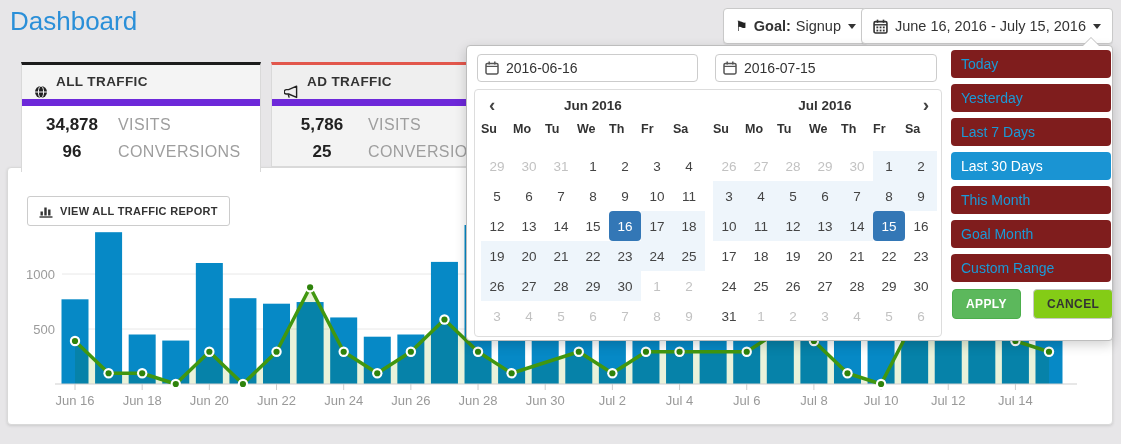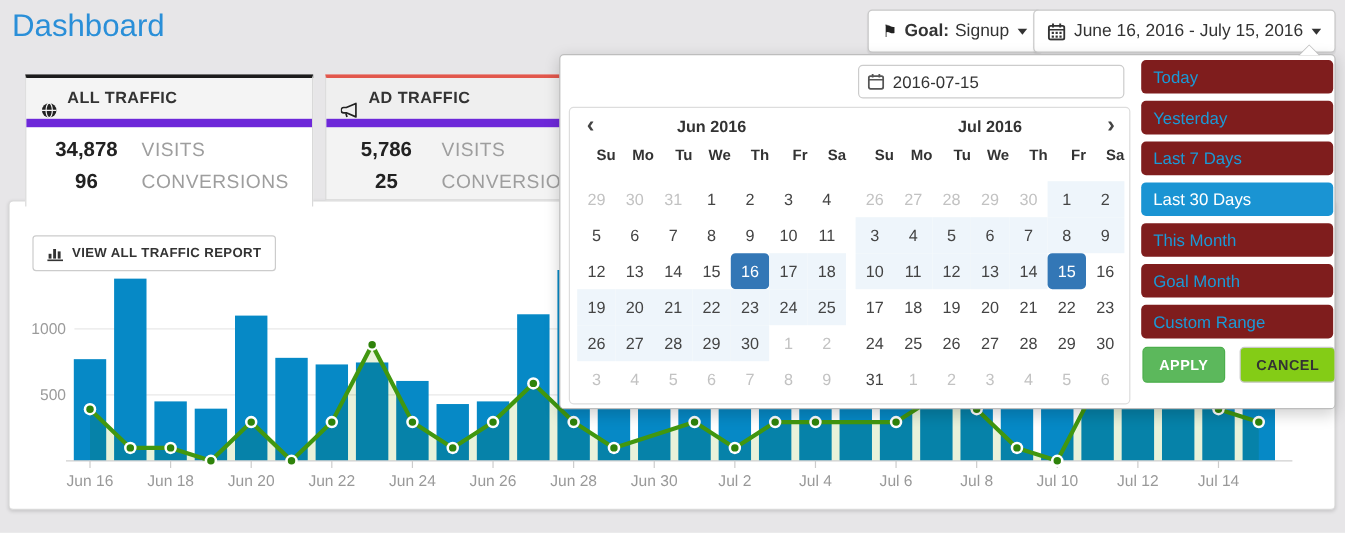--- a/index.html
+++ b/index.html
@@ -54,21 +54,21 @@
     padding:0 6px 0 28px;font-size:14px;color:#333;font-family:"Liberation Sans",sans-serif;outline:none}
   .wrap-start{left:10px;width:221px}
   .wrap-end{left:248px;width:222px}
   .cal-box{position:absolute;left:7px;top:43px;width:468px;height:248px;border:1px solid #ddd;border-radius:4px;box-sizing:border-box}
   .month{position:absolute;top:0;width:224px}
   .month-0{left:6px}.month-1{left:238px}
   .month-head{position:relative;height:32px;line-height:32px;text-align:center;font-size:13.5px;font-weight:bold;color:#333}
   .chev{position:absolute;top:0;font-size:19px;font-weight:bold;color:#444;cursor:pointer;line-height:30px}
   .chev-left{left:8px}.chev-right{right:8px}
   .dow,.weeks{display:grid;grid-template-columns:repeat(7,32px)}
-  .dow span{height:22px;text-align:right;font-size:12.5px;font-weight:bold;color:#333}
+  .dow span{height:22px;text-align:left;font-size:12.5px;font-weight:bold;color:#333}
   .weeks{margin-top:7px}
   .day{height:30px;display:flex;align-items:center;justify-content:center;font-size:13.5px;color:#444;border-radius:4px;cursor:pointer}
   .day.m{color:#c2c2c2}
   .day.r{background:#eef5fb;border-radius:0}
   .day.s{background:#3377b6;color:#fff;border-radius:4px}
   .ranges{position:absolute;left:484px;top:4px;width:160px}
   .range-item{height:28px;line-height:28px;margin-bottom:6px;background:#7f1d1d;border-radius:4px;
     padding:0 10px;font-size:14px;color:#1a9ad7;cursor:pointer;box-sizing:border-box}
   .range-item.selected{background:#1a94d3;color:#fff}
   .dp-buttons{position:absolute;left:485px;top:243px;display:flex;gap:12px}
@@ -288,20 +288,29 @@
       <circle cx="1015.4079999999999" cy="116" r="3.1" fill="#2f830b"></circle>
       <circle cx="1048.994" cy="126.75" r="5.2" fill="#ffffff"></circle>
       <circle cx="1048.994" cy="126.75" r="3.1" fill="#2f830b"></circle>
     </g>
   </svg>
 
 <div class="popup">
   <div class="popup-arrow-border"></div>
   <div class="popup-arrow"></div>
 
+  <div class="dp-input-wrap wrap-start">
+    <svg class="in-icon" width="14" height="14" viewBox="0 0 14 14">
+        <rect x="1" y="2.4" width="12" height="10.6" rx="1.4" fill="none" stroke="#555" stroke-width="1.5"></rect>
+        <line x1="4.2" y1="0.6" x2="4.2" y2="3.6" stroke="#555" stroke-width="1.5"></line>
+        <line x1="9.8" y1="0.6" x2="9.8" y2="3.6" stroke="#555" stroke-width="1.5"></line>
+        <line x1="1" y1="5.4" x2="13" y2="5.4" stroke="#555" stroke-width="1.2"></line>
+      </svg>
+    <input class="dp-input" value="2016-06-16" style="">
+  </div>
   <div class="dp-input-wrap wrap-end">
     <svg class="in-icon" width="14" height="14" viewBox="0 0 14 14">
         <rect x="1" y="2.4" width="12" height="10.6" rx="1.4" fill="none" stroke="#555" stroke-width="1.5"></rect>
         <line x1="4.2" y1="0.6" x2="4.2" y2="3.6" stroke="#555" stroke-width="1.5"></line>
         <line x1="9.8" y1="0.6" x2="9.8" y2="3.6" stroke="#555" stroke-width="1.5"></line>
         <line x1="1" y1="5.4" x2="13" y2="5.4" stroke="#555" stroke-width="1.2"></line>
       </svg>
     <input class="dp-input" value="2016-07-15" style="">
   </div>
 

